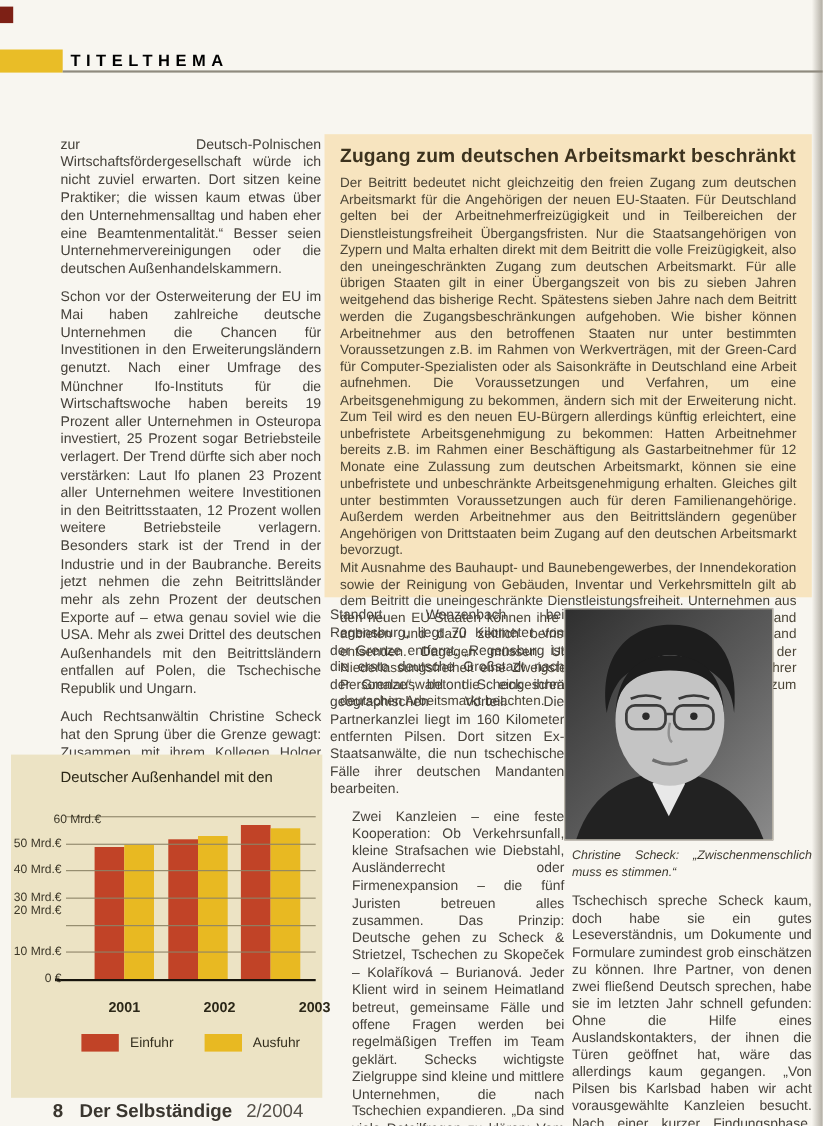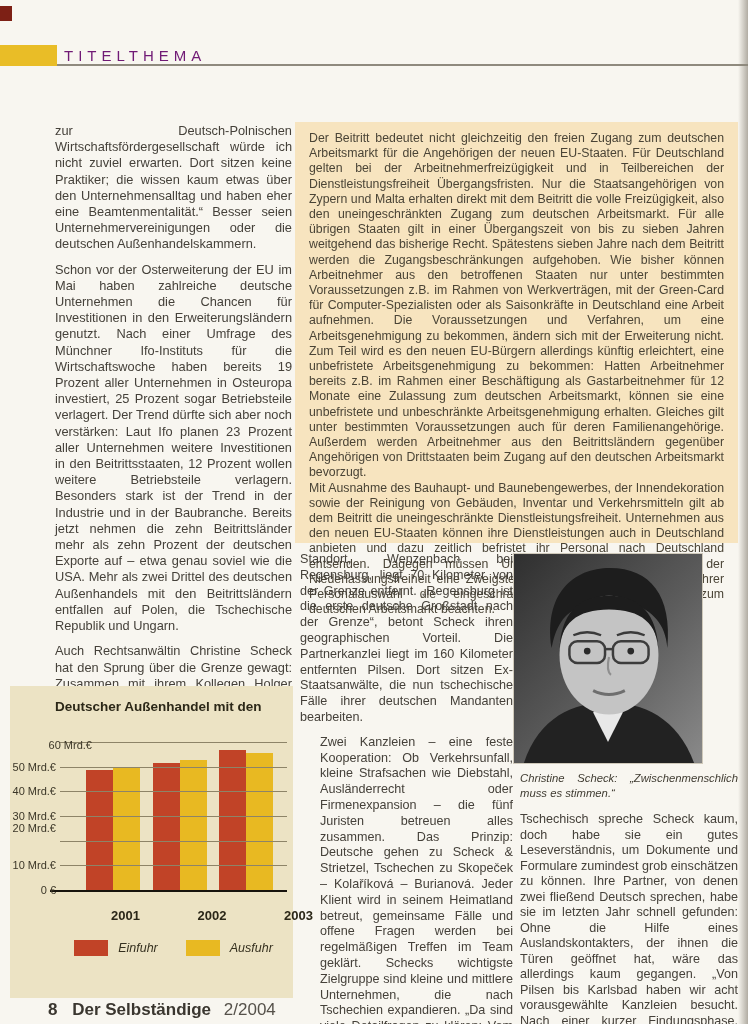--- a/index.html
+++ b/index.html
@@ -9,57 +9,57 @@
     font-family:"Liberation Sans","DejaVu Sans",sans-serif;
     color:#45413a;
     -webkit-font-smoothing:antialiased;
   }
   
   .corner-mark { position:absolute; left:0; top:6px; width:12px; height:15px; background:#7d2015; }
   .edge-shadow { position:absolute; right:0; top:0; width:10px; height:1024px;
                  background:linear-gradient(to right, rgba(90,82,68,0), rgba(90,82,68,0.45)); }
   
   .kicker-block { position:absolute; left:0; top:45px; width:57px; height:21px; background:#e9bd27; }
-  .kicker-label { position:absolute; left:64px; top:47px; font-size:15px; font-weight:normal;
-                  letter-spacing:5px; color:#701a75; }
+  .kicker-label { position:absolute; left:64px; top:47px; font-size:15px; font-weight:bold;
+                  letter-spacing:5px; color:#000000; }
   .kicker-rule  { position:absolute; left:57px; top:64px; width:691px; height:2px; background:#8f8a7e; }
   
   .col { position:absolute; text-align:justify; }
   .col p { margin:0 0 9px 0; }
   #left-col  { left:55px;  top:123px; width:237px; font-size:12.8px; line-height:16.2px; }
   #left-col h2 { font-size:14.5px; line-height:18px; font-weight:bold; color:#34302a;
                  margin:12px 0 8px 0; text-align:left; }
   #mid-col   { left:300px; top:552px; width:213px; font-size:12.6px; line-height:15.8px; }
   #mid-col .indent { margin-left:20px; }
   #right-col { left:520px; top:812px; width:218px; font-size:12.6px; line-height:15.5px; }
   
   #info-box { position:absolute; left:295px; top:122px; width:443px; height:421px;
               background:#f7e4bf; box-sizing:border-box; padding:9px 14px; }
   #info-box h1 { margin:0 0 7px 0; font-size:17.5px; font-weight:bold; color:#3c321e;
                  white-space:nowrap; letter-spacing:0.2px; }
   #info-box p { margin:0; font-size:12.3px; line-height:15.2px; text-align:justify; color:#4a4436; }
   
   #chart-box { position:absolute; left:10px; top:686px; width:283px; height:312px; background:#ece3c4; }
   .chart-title { position:absolute; left:45px; top:11px; width:230px; font-size:13.5px;
-                 font-weight:bold; line-height:19px; color:#2c2818; }
+                 font-weight:normal; line-height:19px; color:#2c2818; }
   #chart-plot { position:absolute; left:50px; top:52px; width:227px; height:153px; }
   .gridline { position:absolute; left:0; right:0; height:1px; background:#8d8468; }
   .y-label  { position:absolute; left:-48px; width:44px; text-align:right; font-size:11px;
               color:#3b3627; }
   .axis-zero { position:absolute; left:-10px; right:0; bottom:-1px; height:2px; background:#17140d; }
   #chart-groups { position:absolute; left:0; right:0; top:0; bottom:0; display:flex;
                   justify-content:space-between; align-items:flex-end; padding:0 14px 0 26px; }
   .bar-group { display:flex; align-items:flex-end; width:54px; }
   .bar { width:27px; }
   #chart-xlabels { position:absolute; left:50px; top:222px; width:227px; display:flex;
                    justify-content:space-between; padding:0 14px 0 26px; box-sizing:content-box; }
-  .x-label { width:54px; text-align:right; font-size:13px; font-weight:bold; color:#2b2718; }
+  .x-label { width:54px; text-align:center; font-size:13px; font-weight:bold; color:#2b2718; }
   #chart-legend { position:absolute; left:50px; top:254px; width:227px; display:flex;
                   justify-content:center; gap:28px; }
-  .legend-item { display:flex; align-items:center; gap:10px;font-style:italic; }
+  .legend-item { display:flex; align-items:center; gap:10px; }
   .legend-swatch { width:34px; height:16px; }
   .legend-label { font-size:12.5px; color:#35301f; }
   .chart-source { position:absolute; left:78px; top:290px; font-size:11.5px; font-weight:600;
                   color:#2f2b1d; }
   
   #photo { position:absolute; left:513px; top:553px; width:190px; height:211px;
            border:1px solid #cfc9ba; box-sizing:border-box; background:#555; }
   #photo svg { display:block; width:100%; height:100%; }
   #photo-caption { position:absolute; left:520px; top:771px; width:218px; font-size:11.3px;
                    line-height:14.5px; font-style:italic; color:#3f3b31; text-align:justify; }
@@ -78,20 +78,21 @@
 <div class="kicker-label">TITELTHEMA</div>
 <div class="kicker-rule"></div>
 
 <div id="left-col" class="col">
   <p>zur Deutsch-Polnischen Wirtschaftsfördergesellschaft würde ich nicht zuviel erwarten. Dort sitzen keine Praktiker; die wissen kaum etwas über den Unternehmensalltag und haben eher eine Beamtenmentalität.“ Besser seien Unternehmervereinigungen oder die deutschen Außenhandelskammern.</p>
   <p>Schon vor der Osterweiterung der EU im Mai haben zahlreiche deutsche Unternehmen die Chancen für Investitionen in den Erweiterungsländern genutzt. Nach einer Umfrage des Münchner Ifo-Instituts für die Wirtschaftswoche haben bereits 19 Prozent aller Unternehmen in Osteuropa investiert, 25 Prozent sogar Betriebsteile verlagert. Der Trend dürfte sich aber noch verstärken: Laut Ifo planen 23 Prozent aller Unternehmen weitere Investitionen in den Beitrittsstaaten, 12 Prozent wollen weitere Betriebsteile verlagern. Besonders stark ist der Trend in der Industrie und in der Baubranche. Bereits jetzt nehmen die zehn Beitrittsländer mehr als zehn Prozent der deutschen Exporte auf – etwa genau soviel wie die USA. Mehr als zwei Drittel des deutschen Außenhandels mit den Beitrittsländern entfallen auf Polen, die Tschechische Republik und Ungarn.</p>
   <p>Auch Rechtsanwältin Christine Scheck hat den Sprung über die Grenze gewagt: Zusammen mit ihrem Kollegen Holger Strietzel ist die 34-jährige eine feste Kooperation mit einer tschechischen Kanzlei eingegangen. Ihr</p>
 </div>
 
 <div id="info-box">
+  <h1>Zugang zum deutschen Arbeitsmarkt beschränkt</h1>
   <p>Der Beitritt bedeutet nicht gleichzeitig den freien Zugang zum deutschen Arbeitsmarkt für die Angehörigen der neuen EU-Staaten. Für Deutschland gelten bei der Arbeitnehmerfreizügigkeit und in Teilbereichen der Dienstleistungsfreiheit Übergangsfristen. Nur die Staatsangehörigen von Zypern und Malta erhalten direkt mit dem Beitritt die volle Freizügigkeit, also den uneingeschränkten Zugang zum deutschen Arbeitsmarkt. Für alle übrigen Staaten gilt in einer Übergangszeit von bis zu sieben Jahren weitgehend das bisherige Recht. Spätestens sieben Jahre nach dem Beitritt werden die Zugangsbeschränkungen aufgehoben. Wie bisher können Arbeitnehmer aus den betroffenen Staaten nur unter bestimmten Voraussetzungen z.B. im Rahmen von Werkverträgen, mit der Green-Card für Computer-Spezialisten oder als Saisonkräfte in Deutschland eine Arbeit aufnehmen. Die Voraussetzungen und Verfahren, um eine Arbeitsgenehmigung zu bekommen, ändern sich mit der Erweiterung nicht. Zum Teil wird es den neuen EU-Bürgern allerdings künftig erleichtert, eine unbefristete Arbeitsgenehmigung zu bekommen: Hatten Arbeitnehmer bereits z.B. im Rahmen einer Beschäftigung als Gastarbeitnehmer für 12 Monate eine Zulassung zum deutschen Arbeitsmarkt, können sie eine unbefristete und unbeschränkte Arbeitsgenehmigung erhalten. Gleiches gilt unter bestimmten Voraussetzungen auch für deren Familienangehörige. Außerdem werden Arbeitnehmer aus den Beitrittsländern gegenüber Angehörigen von Drittstaaten beim Zugang auf den deutschen Arbeitsmarkt bevorzugt.</p>
   <p>Mit Ausnahme des Bauhaupt- und Baunebengewerbes, der Innendekoration sowie der Reinigung von Gebäuden, Inventar und Verkehrsmitteln gilt ab dem Beitritt die uneingeschränkte Dienstleistungsfreiheit. Unternehmen aus den neuen EU-Staaten können ihre Dienstleistungen auch in Deutschland anbieten und dazu zeitlich befristet ihr Personal nach Deutschland entsenden. Dagegen müssen Unternehmen, die im Rahmen der Niederlassungsfreiheit eine Zweigstelle in Deutschland eröffnen, bei ihrer Personalauswahl die eingeschränkten Zugangsmöglichkeiten zum deutschen Arbeitsmarkt beachten.</p>
 </div>
 
 <div id="chart-box">
   <div class="chart-title">
     <div>Deutscher Außenhandel mit den</div>
   </div>
   <div id="chart-plot">
     <div id="chart-groups">

